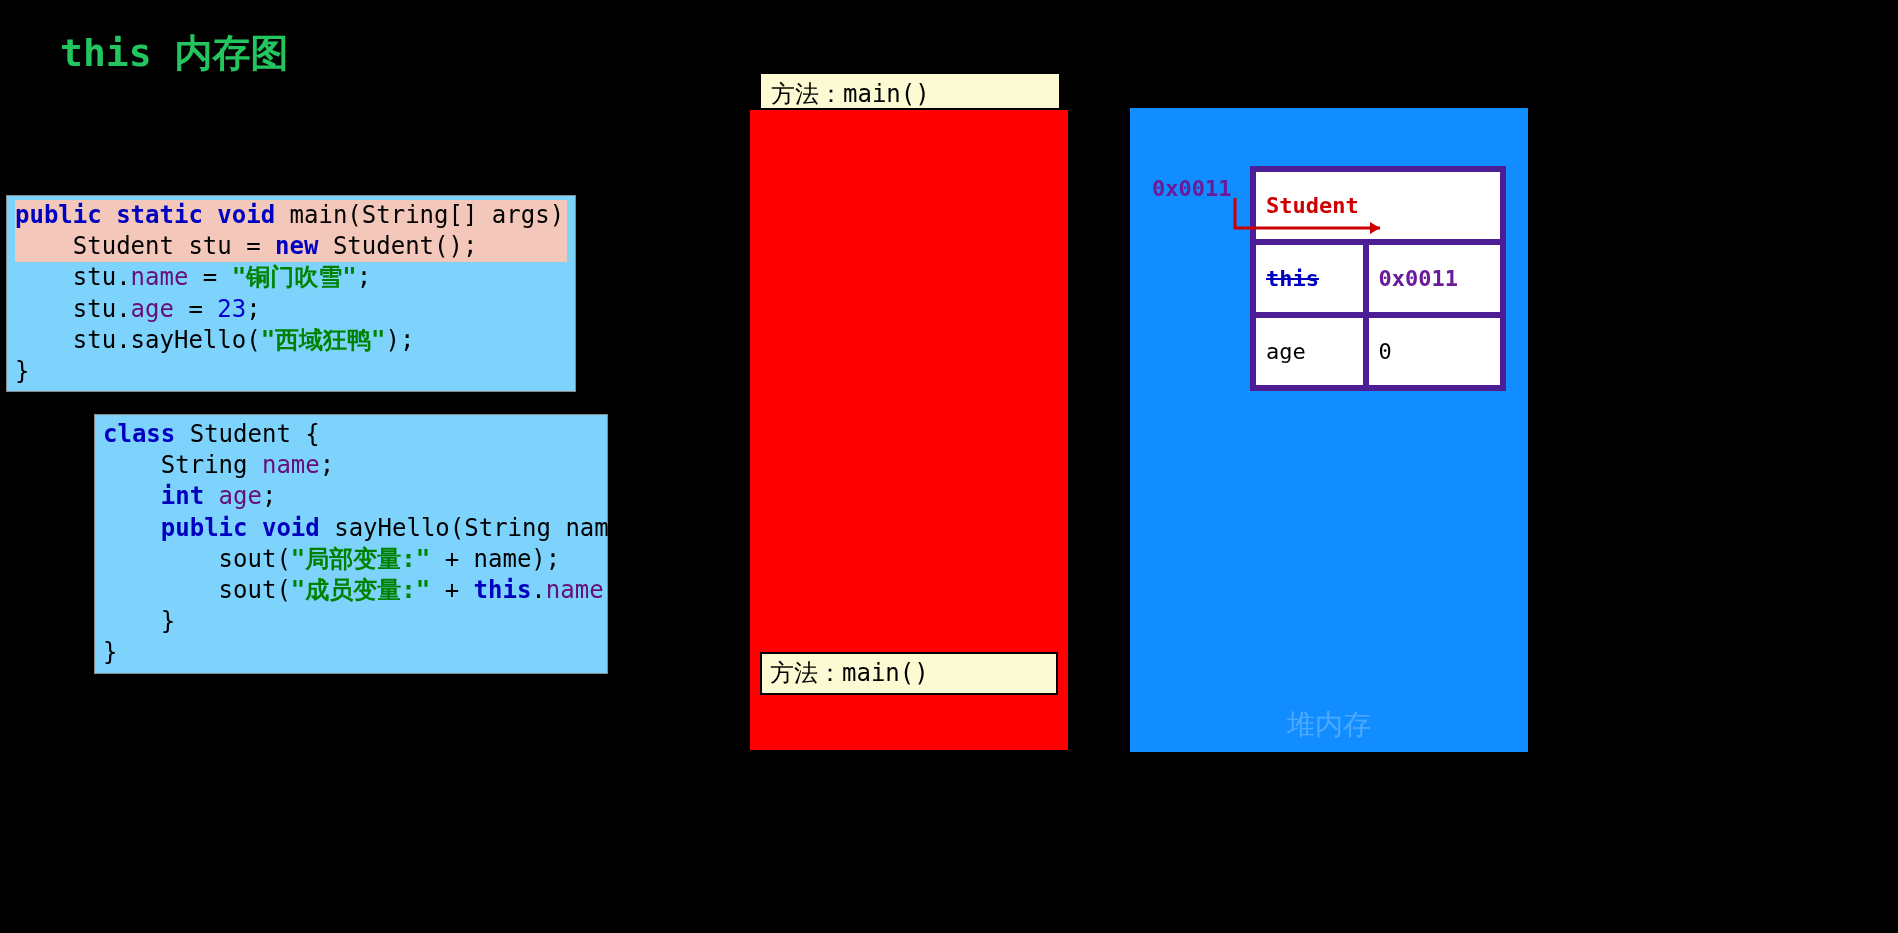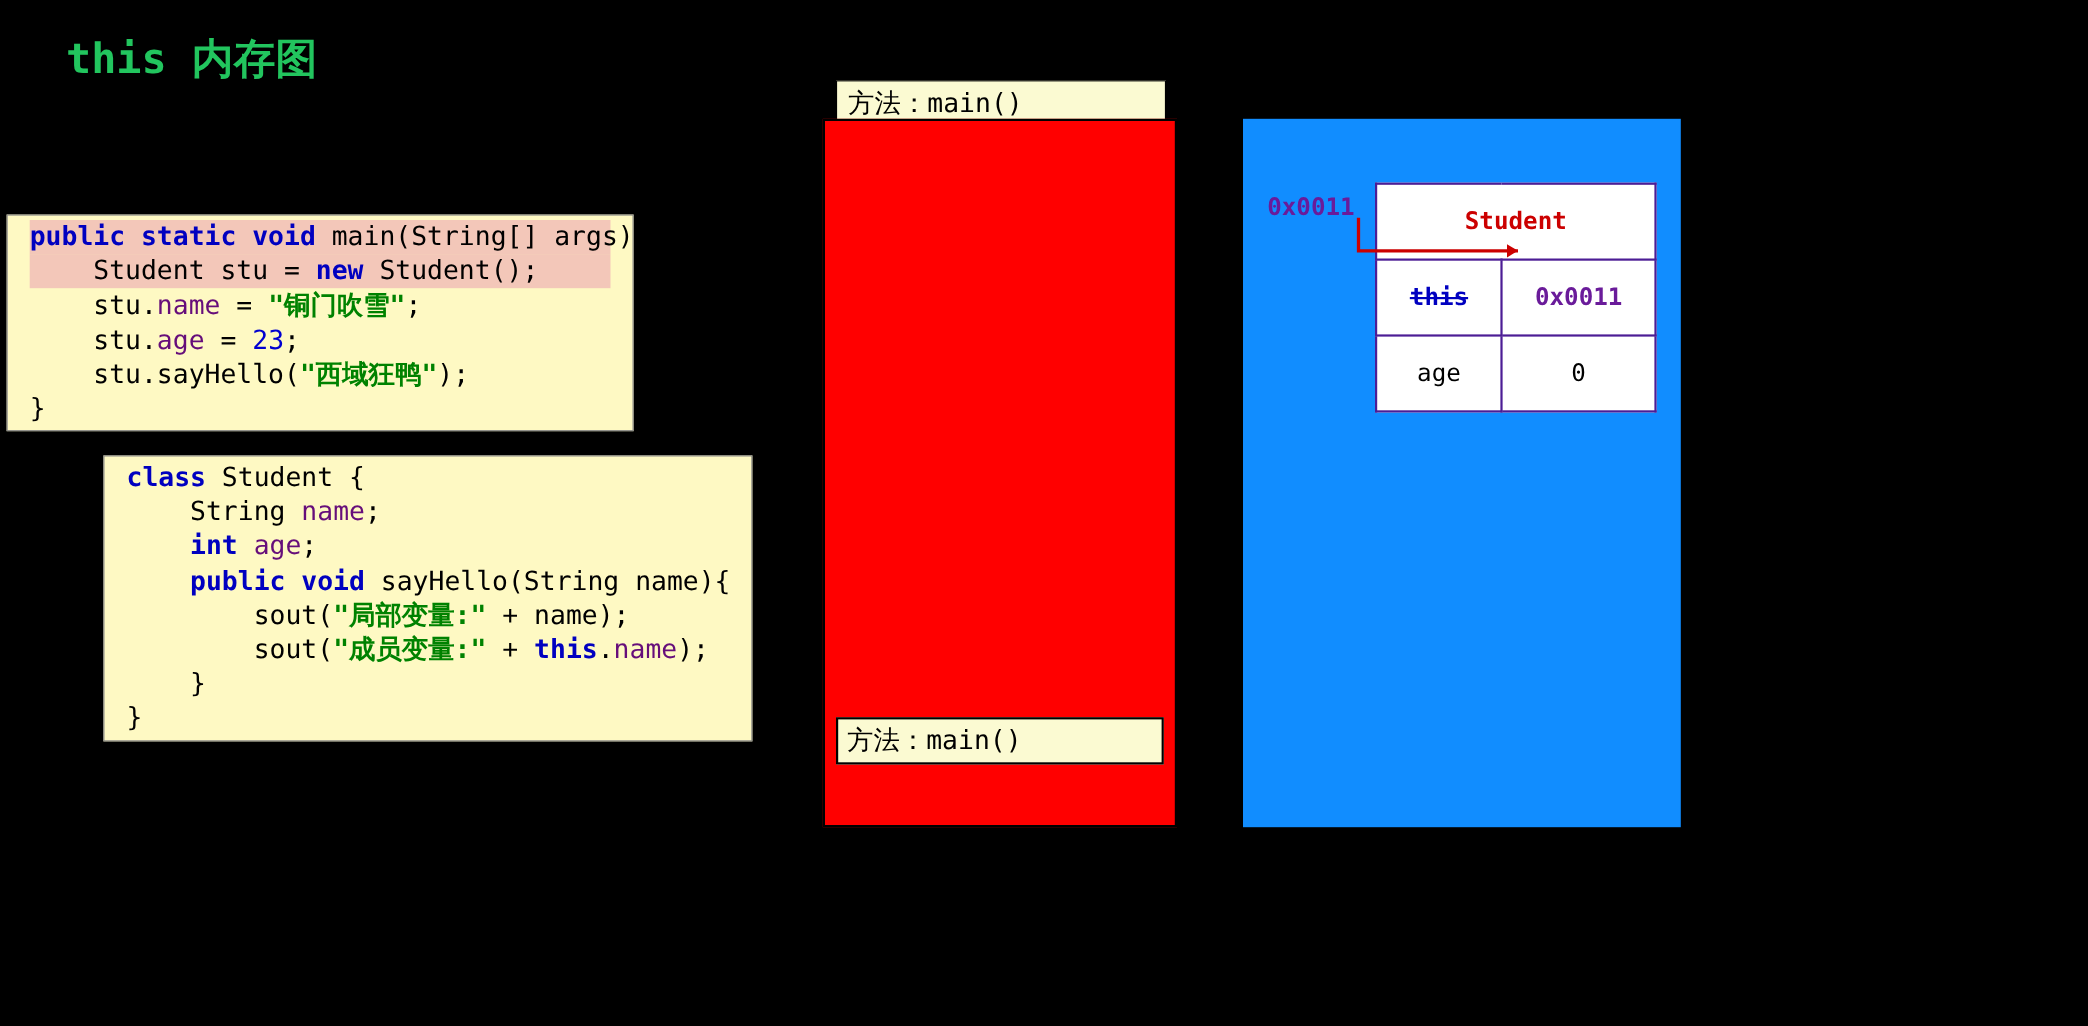--- a/index.html
+++ b/index.html
@@ -16,29 +16,29 @@
   .title {
     position: absolute;
     top: 28px;
     left: 60px;
     color: #22c55e;
     font-size: 38px;
     font-weight: bold;
   }
   .code-block {
     position: absolute;
-    background: #fef9c3;
+    background: #7dd3fc;
     border: 1px solid #888;
     font-size: 24px;
     line-height: 1.3;
-    padding: 4px 20px;
+    padding: 4px 8px;
     white-space: pre;
   }
   .code-block-1 { top: 195px; left: 6px; width: 570px; }
-  .code-block-2 { top: 414px; left: 94px; width: 590px; }
+  .code-block-2 { top: 414px; left: 94px; width: 514px; }
   .hl { background: #f3c7b9; display:inline-block; width:100%; }
   .kw { color: #0000c0; font-weight: bold; }
   .str { color: #008200; font-weight: bold; }
   .num { color: #0000d0; }
   .fld { color: #660e7a; }
   
   .stack-top-label {
     position: absolute;
     top: 73px; left: 760px;
     background: #fbfad2;
@@ -86,23 +86,22 @@
   }
   .obj-table {
     position: absolute;
     top: 58px; right: 22px;
     width: 256px;
     border-collapse: collapse;
     font-size: 22px;
     background: #fff;
   }
   .obj-table td {
-    border: 2px solid #4c1d95;
+    border: 6px solid #4c1d95;
     padding: 21px 10px;
-    text-align: center;
   }
   .obj-title { color: #c00; font-weight: bold; }
   .obj-table .strike { text-decoration: line-through; }
   .addr-label {
     position: absolute;
     top: 68px; left: 22px;
     color: #6a1b9a;
     font-weight: bold;
     font-size: 22px;
   }
@@ -154,13 +153,14 @@
     <tr>
       <td>age</td>
       <td>0</td>
     </tr>
   </tbody>
     </table>
   <svg class="arrow" style="top:85px;left:100px;width:160px;height:50px;">
     <path d="M 5 5 L 5 35 L 150 35" stroke="#c00" stroke-width="3" fill="none"></path>
     <path d="M 150 35 L 140 29 L 140 41 Z" fill="#c00"></path>
   </svg>
+  <div class="heap-caption">堆内存</div>
 </div>
 
 </body></html>

